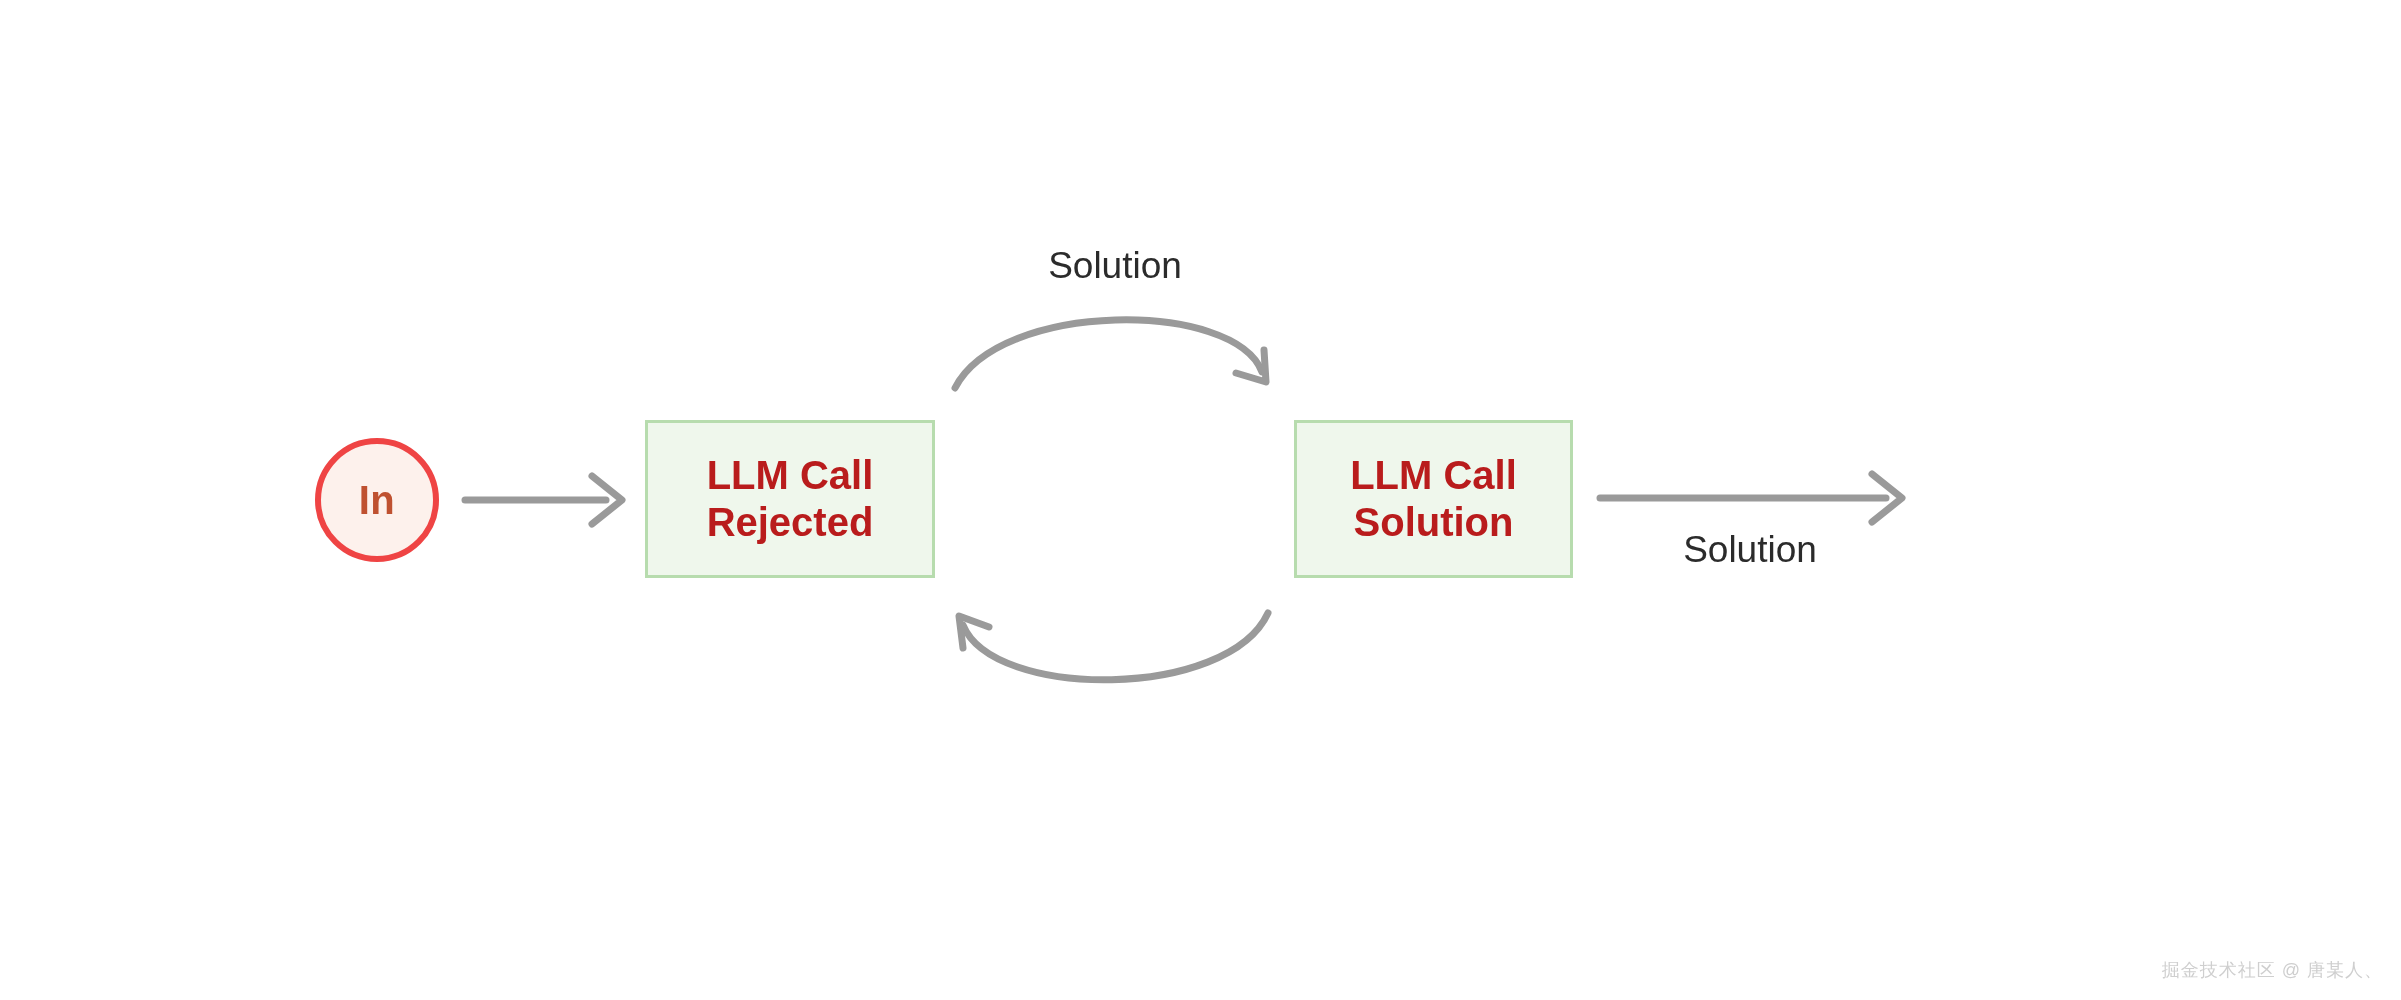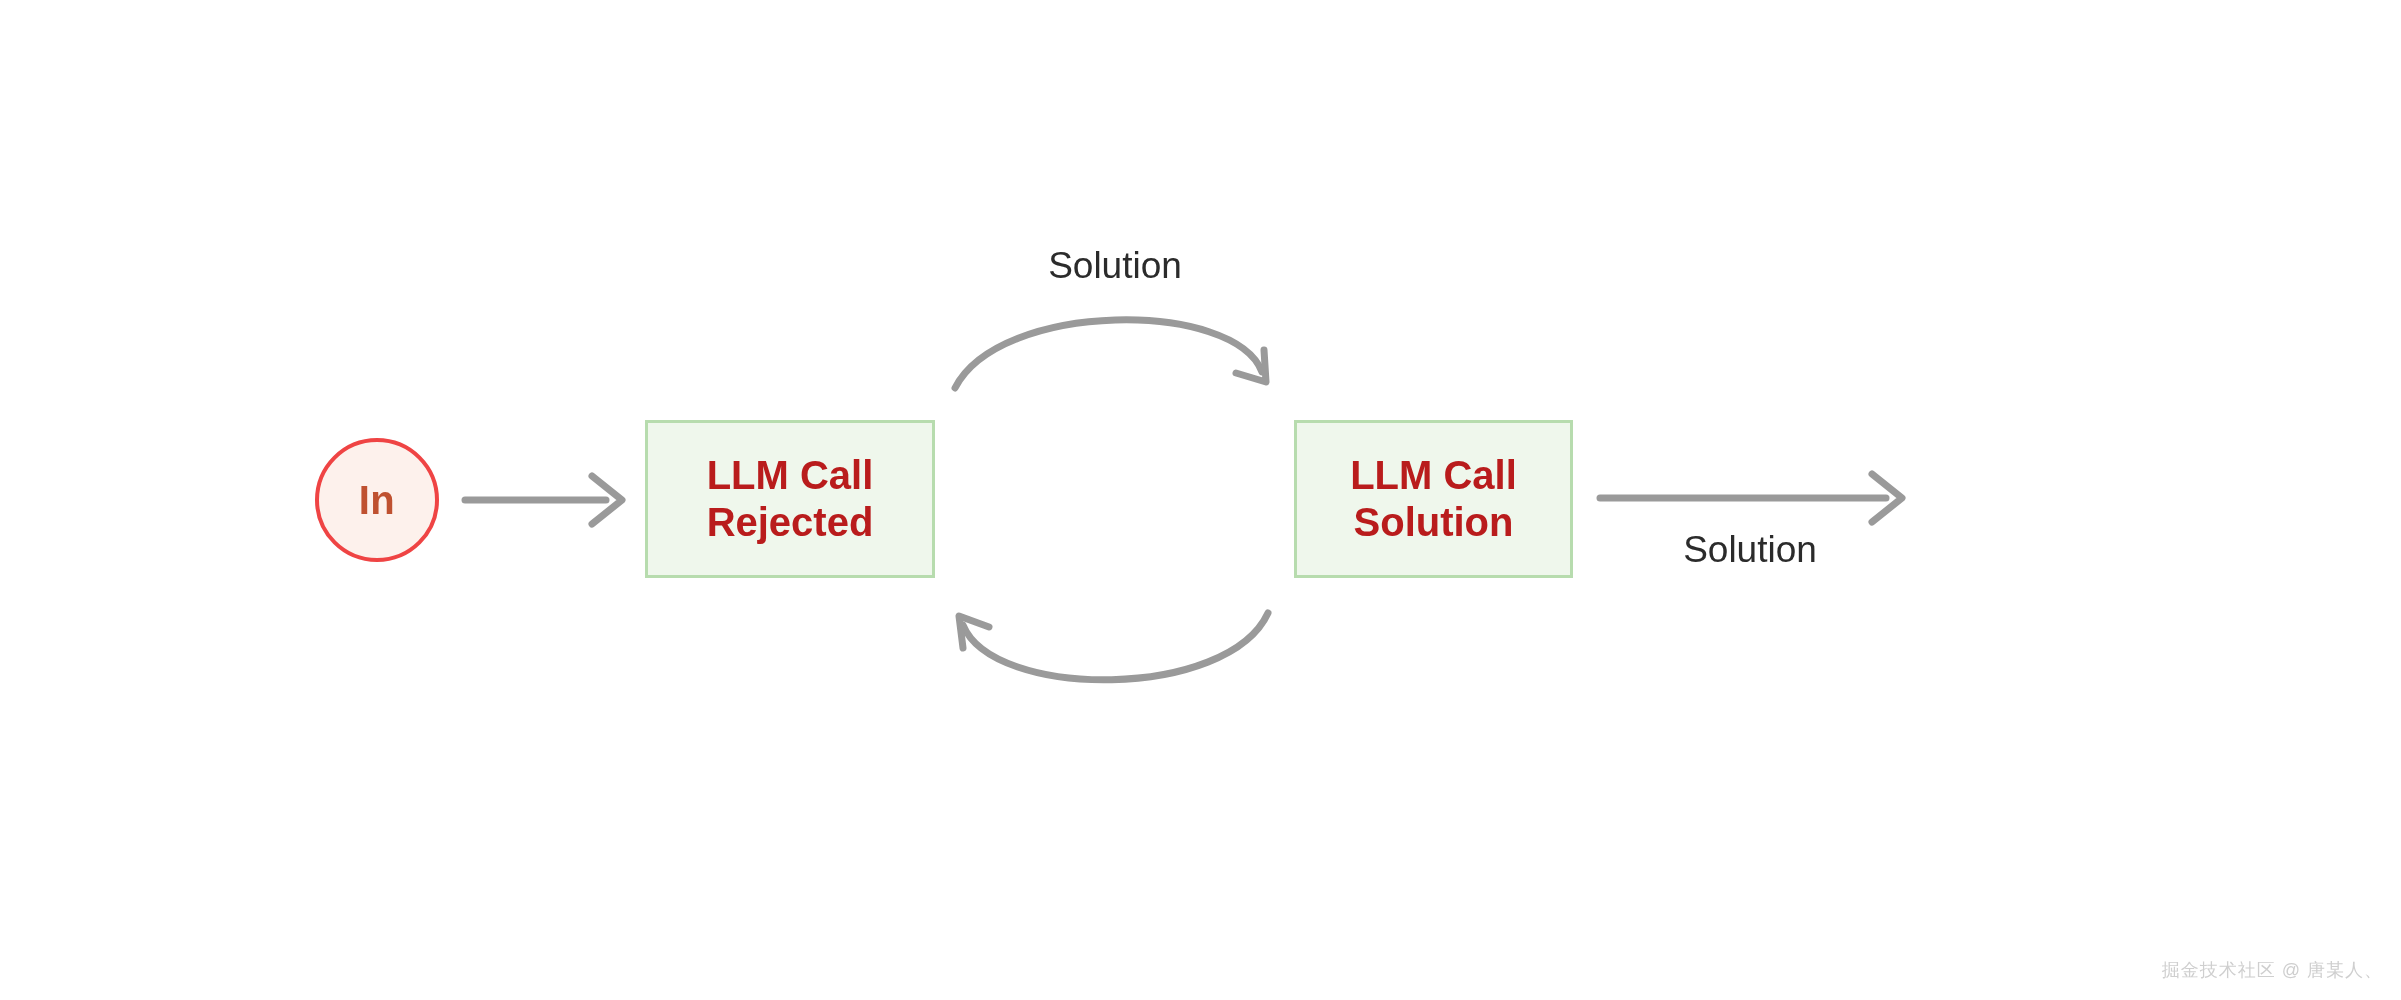--- a/index.html
+++ b/index.html
@@ -29,21 +29,21 @@
     pointer-events: none;
   }
 
   
   .terminal {
     position: absolute;
     display: flex;
     align-items: center;
     justify-content: center;
     background: #fdf1ec;
-    border: 4px solid #ef4444;
+    border: 6px solid #ef4444;
     box-sizing: border-box;
     color: #bf5130;
     font-weight: bold;
     letter-spacing: 0.5px;
   }
   #node-in {
     left: 315px;
     top: 438px;
     width: 124px;
     height: 124px;

